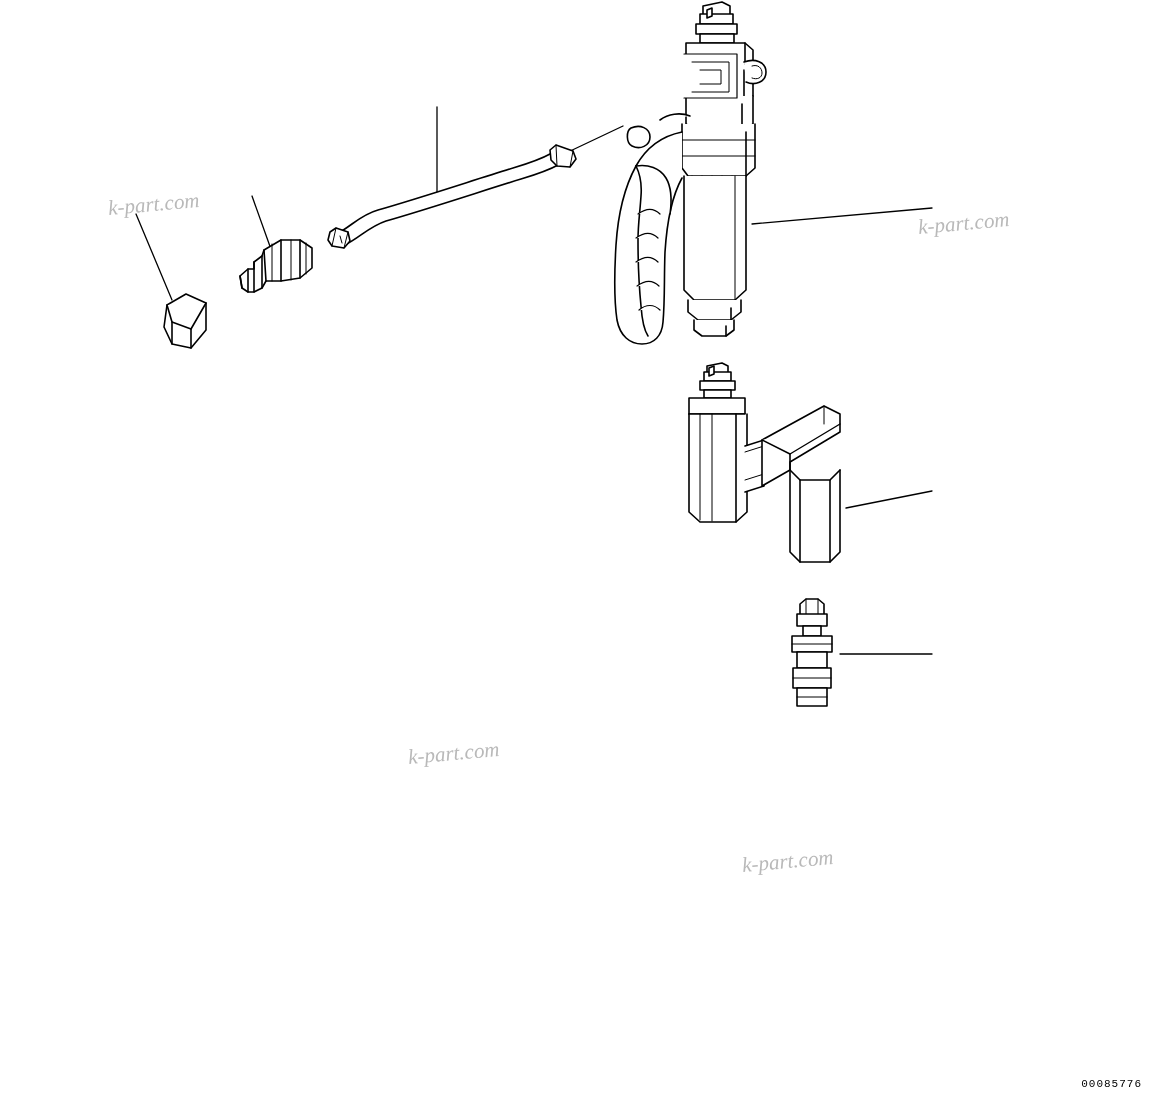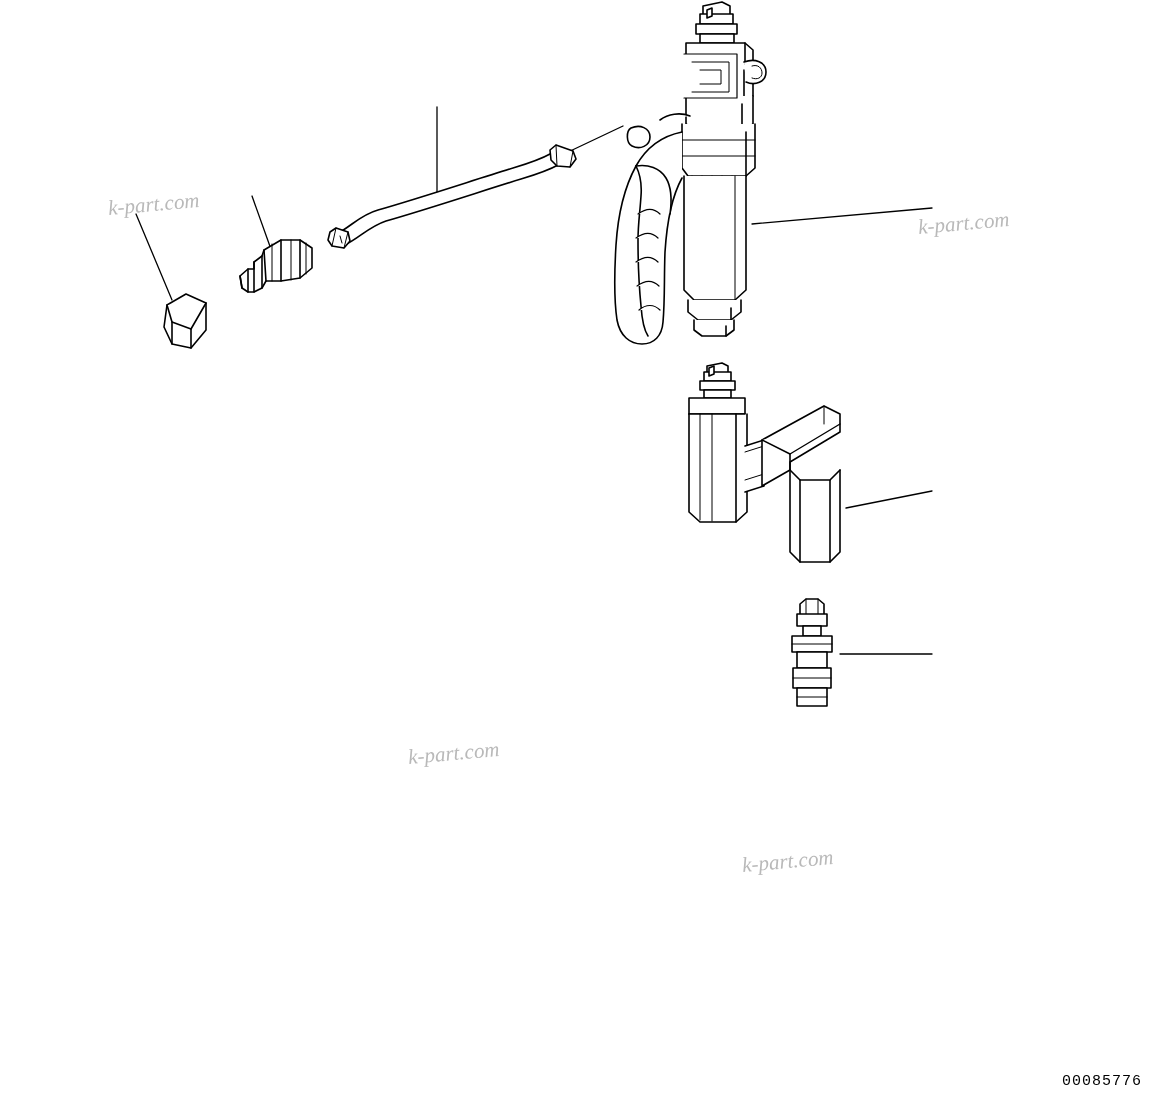--- a/index.html
+++ b/index.html
@@ -35,21 +35,21 @@
   #wm-1 { left: 108px; top: 192px; font-size: 21px; transform: rotate(-5deg); }
   #wm-2 { left: 918px; top: 211px; font-size: 21px; transform: rotate(-5deg); }
   #wm-3 { left: 408px; top: 741px; font-size: 21px; transform: rotate(-5deg); }
   #wm-4 { left: 742px; top: 849px; font-size: 21px; transform: rotate(-5deg); }
   #figure-number {
     position: absolute;
     right: 21px;
     top: 1090px;
     transform: translateY(-100%);
     font-family: "Liberation Mono", monospace;
-    font-size: 15px;
+    font-size: 11px;
     letter-spacing: 1px;
     color: #000000;
     white-space: nowrap;
   }
 </style>
 </head>
 <body>
 
 <div id="page">
 

